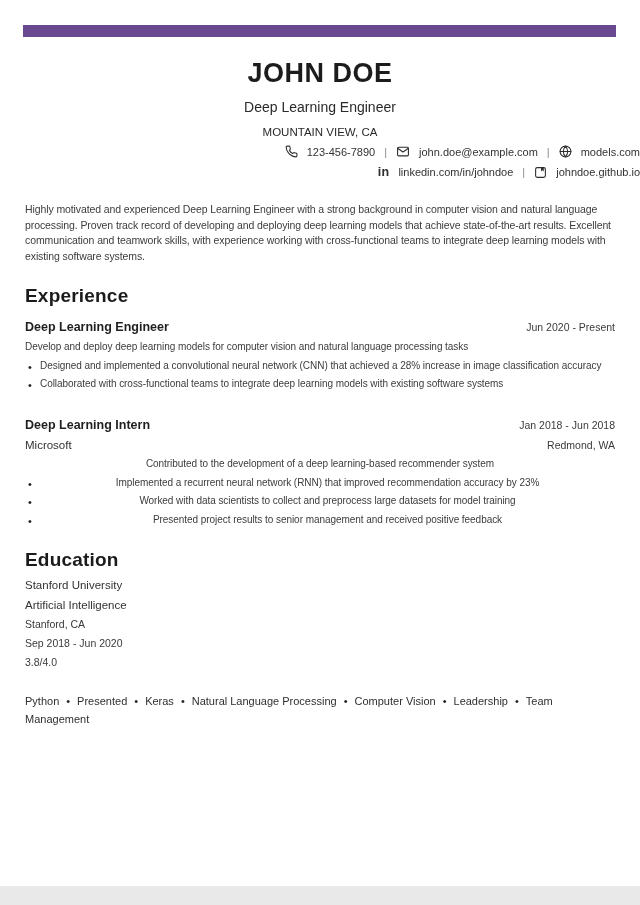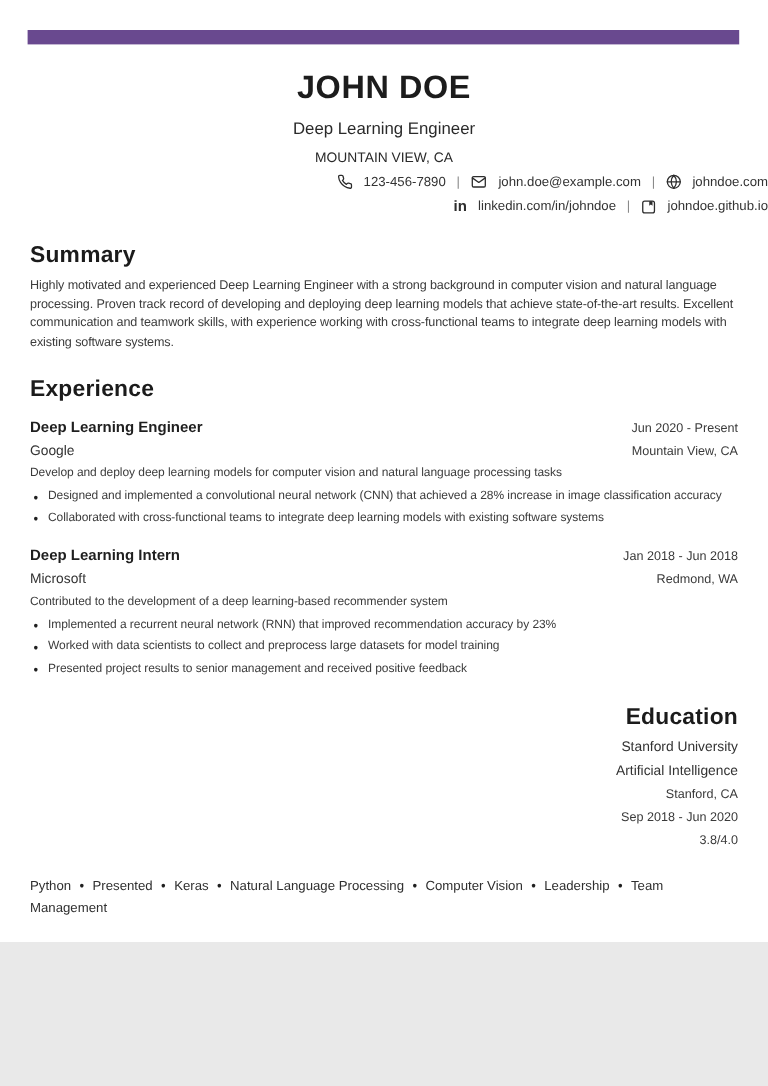--- a/index.html
+++ b/index.html
@@ -1,21 +1,21 @@
 <!DOCTYPE html>
 <html><head>
 <meta charset="utf-8">
 <style>
   * { margin: 0; padding: 0; box-sizing: border-box; }
   html, body { background: #e9e9e9; }
   body { font-family: "Liberation Sans", sans-serif; }
   .page {
     position: relative;
     width: 640px;
-    height: 785px;
+    height: 886px;
     margin: 0 auto;
     background: #ffffff;
     overflow: hidden;
     color: #3c3c3c;
   }
   .accent-bar {
     margin: 25px 24px 0 23px;
     height: 12px;
     background: #69498f;
   }
@@ -67,21 +67,21 @@
   .summary-section { margin-top: 23px; }
   .summary-text {
     margin-top: 7px;
     font-size: 10.5px;
     letter-spacing: -0.1px;
     line-height: 15.5px;
     color: #3c3c3c;
   }
   .experience-section { margin-top: 21px; }
   .exp-entry { margin-top: 13px; }
-  .exp-entry + .exp-entry { margin-top: 19px; }
+  .exp-entry + .exp-entry { margin-top: 29px; text-align: center; }
   .flex-row {
     display: flex;
     justify-content: space-between;
     align-items: baseline;
   }
   .job-title { font-size: 12.5px; font-weight: 700; color: #1f1f1f; }
   .right-meta { font-size: 10.5px; color: #3a3a3a; }
   .company-row { margin-top: 7px; }
   .company { font-size: 11.5px; color: #333333; }
   .job-desc {
@@ -100,21 +100,21 @@
     color: #3c3c3c;
   }
   .bullets li::before {
     content: "\2022";
     position: absolute;
     left: 3px;
     top: 1px;
     font-size: 11px;
     color: #1f1f1f;
   }
-  .education-section { margin-top: 24px; text-align: right; }
+  .education-section { margin-top: 24px; }
   .edu-line { margin-top: 8px; font-size: 11.5px; color: #333333; }
   .edu-line.small { font-size: 10.5px; color: #3a3a3a; margin-top: 7px; }
   .skills-section { margin-top: 24px; }
   .skills-line {
     margin-top: 8px;
     font-size: 11px;
     line-height: 18.5px;
     color: #2f2f2f;
   }
   .skill-sep {
@@ -151,55 +151,50 @@
       </span>
       <span>john.doe@example.com</span>
       <span class="sep">|</span>
       <span class="cicon">
         <svg width="13" height="13" viewBox="0 0 24 24" fill="none" stroke="#2d2d2d" stroke-width="2" stroke-linecap="round" stroke-linejoin="round">
             <circle cx="12" cy="12" r="10"></circle>
             <line x1="2" y1="12" x2="22" y2="12"></line>
             <path d="M12 2a15.3 15.3 0 0 1 4 10 15.3 15.3 0 0 1-4 10 15.3 15.3 0 0 1-4-10 15.3 15.3 0 0 1 4-10z"></path>
           </svg>
       </span>
-      <span>johndoe.com</span>
+      <span>models.com</span>
     </div>
 
     <div class="contact-row">
       <span class="cicon in-glyph">in</span>
       <span>linkedin.com/in/johndoe</span>
       <span class="sep">|</span>
       <span class="cicon">
         <svg width="13" height="13" viewBox="0 0 24 24" fill="none" stroke="#2d2d2d" stroke-width="2" stroke-linejoin="round">
             <rect x="3" y="3" width="18" height="18" rx="3"></rect>
             <path d="M13 3v7l2.5-2L18 10V3z" fill="#2d2d2d" stroke="none"></path>
           </svg>
       </span>
       <span>johndoe.github.io</span>
     </div>
   </div>
 
   <div class="content">
 
     <div class="summary-section">
-      <div class="section-heading">Summary</div>
       <p class="summary-text">Highly motivated and experienced Deep Learning Engineer with a strong background in computer vision and natural language processing. Proven track record of developing and deploying deep learning models that achieve state-of-the-art results. Excellent communication and teamwork skills, with experience working with cross-functional teams to integrate deep learning models with existing software systems.</p>
     </div>
 
     <div class="experience-section">
       <div class="section-heading">Experience</div>
 
       <div class="exp-entry">
         <div class="flex-row">
           <span class="job-title">Deep Learning Engineer</span>
           <span class="right-meta">Jun 2020 - Present</span>
-        </div>
-        <div class="flex-row company-row">
-          <span class="company">Google</span>
-          <span class="right-meta">Mountain View, CA</span>
         </div>
         <div class="job-desc">Develop and deploy deep learning models for computer vision and natural language processing tasks</div>
         <ul class="bullets">
           <li>Designed and implemented a convolutional neural network (CNN) that achieved a 28% increase in image classification accuracy</li>
           <li>Collaborated with cross-functional teams to integrate deep learning models with existing software systems</li>
         </ul>
       </div>
 
       <div class="exp-entry">
         <div class="flex-row">

